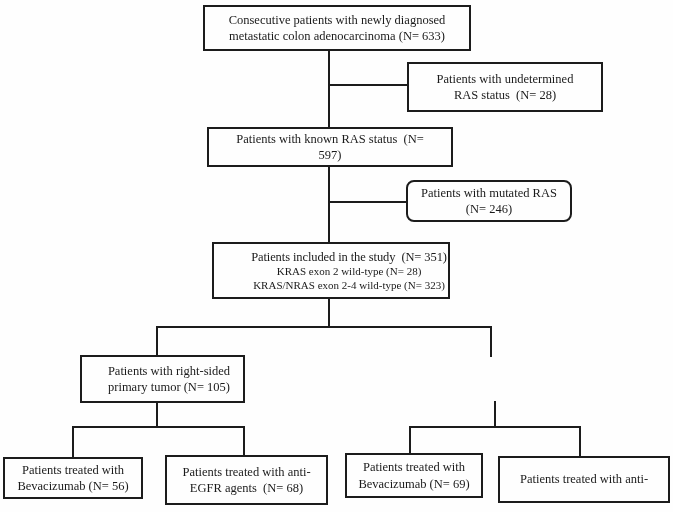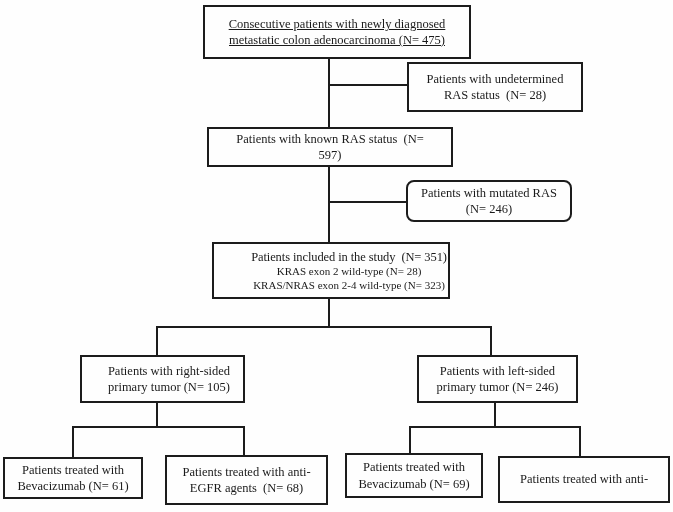--- a/index.html
+++ b/index.html
@@ -25,22 +25,22 @@
     line-height:1.3;
   }
   .ln{white-space:pre;}
   .ln.big{font-size:12.5px;letter-spacing:-0.1px;}
   .ln.small{font-size:11px;line-height:1.25;}
   .line{position:absolute;background:#1c1c1c;}
   .v{width:2px;}
   .h{height:2px;}
 
   
-  #n-total {left:203px;top:5px;  width:268px;height:54px;text-decoration:underline;}
-  #n-undet {left:407px;top:62px; width:176px;height:50px;}
+  #n-total {left:203px;top:5px;  width:268px;height:46px;}
+  #n-undet {left:407px;top:62px; width:196px;height:50px;}
   #n-known {left:207px;top:127px;width:246px;height:40px;text-align:right;}
   #n-mut   {left:406px;top:180px;width:166px;height:42px;border-radius:8px;}
   #n-incl  {left:212px;top:242px;width:238px;height:57px;padding-left:36px;}
   #n-right {left:80px; top:355px;width:165px;height:48px;padding-left:13px;}
   #n-left  {left:417px;top:355px;width:161px;height:48px;}
   #n-rbev  {left:3px;  top:457px;width:140px;height:42px;}
   #n-regfr {left:165px;top:455px;width:163px;height:50px;}
   #n-lbev  {left:345px;top:453px;width:138px;height:45px;}
   #n-legfr {left:498px;top:456px;width:172px;height:47px;}
 </style>
@@ -61,21 +61,21 @@
   <div class="line h" style="left:72px;top:426px;width:173px"></div>
   <div class="line v" style="left:72px;top:426px;height:33px"></div>
   <div class="line v" style="left:243px;top:426px;height:31px"></div>
   <div class="line v" style="left:494px;top:401px;height:27px"></div>
   <div class="line h" style="left:409px;top:426px;width:172px"></div>
   <div class="line v" style="left:409px;top:426px;height:29px"></div>
   <div class="line v" style="left:579px;top:426px;height:32px"></div>
 
   <div class="node" id="n-total">
     <div class="ln">Consecutive patients with newly diagnosed</div>
-    <div class="ln">metastatic colon adenocarcinoma (N= 475)</div>
+    <div class="ln">metastatic colon adenocarcinoma (N= 633)</div>
   </div>
 
   <div class="node" id="n-undet">
     <div class="ln">Patients with undetermined</div>
     <div class="ln">RAS status  (N= 28)</div>
   </div>
 
   <div class="node" id="n-known">
     <div class="ln">Patients with known RAS status  (N=</div>
     <div class="ln">597)</div>
@@ -90,28 +90,24 @@
     <div class="ln big">Patients included in the study  (N= 351)</div>
     <div class="ln small">KRAS exon 2 wild-type (N= 28)</div>
     <div class="ln small">KRAS/NRAS exon 2-4 wild-type (N= 323)</div>
   </div>
 
   <div class="node" id="n-right">
     <div class="ln">Patients with right-sided</div>
     <div class="ln">primary tumor (N= 105)</div>
   </div>
 
-  <div class="node" id="n-left">
-    <div class="ln">Patients with left-sided</div>
-    <div class="ln">primary tumor (N= 246)</div>
-  </div>
 
   <div class="node" id="n-rbev">
     <div class="ln">Patients treated with</div>
-    <div class="ln">Bevacizumab (N= 61)</div>
+    <div class="ln">Bevacizumab (N= 56)</div>
   </div>
 
   <div class="node" id="n-regfr">
     <div class="ln">Patients treated with anti-</div>
     <div class="ln">EGFR agents  (N= 68)</div>
   </div>
 
   <div class="node" id="n-lbev">
     <div class="ln">Patients treated with</div>
     <div class="ln">Bevacizumab (N= 69)</div>

